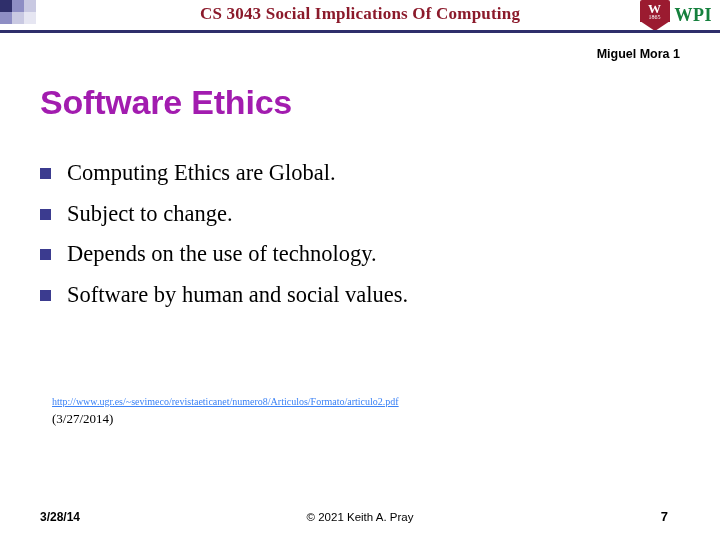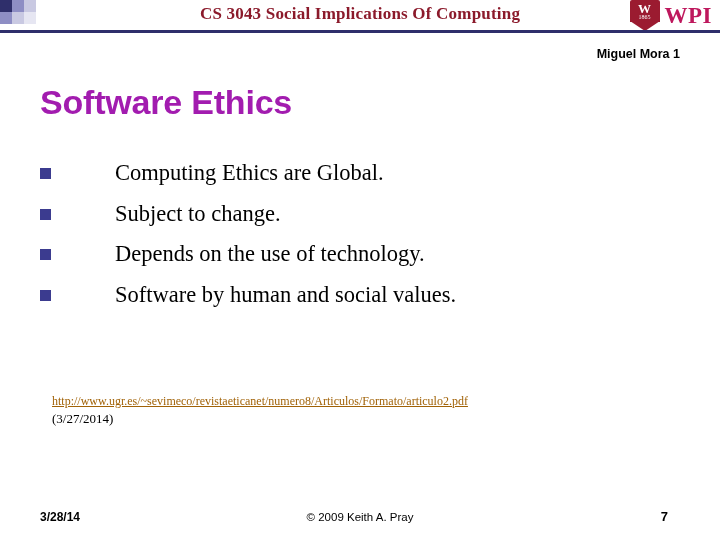--- a/index.html
+++ b/index.html
@@ -122,22 +122,22 @@
     width: 30px;
     text-align: center;
     color: #ffffff;
     font-family: "Liberation Serif", serif;
     font-size: 6px;
     line-height: 7px;
   }
   .wpi-word {
     font-family: "Liberation Serif", serif;
     font-weight: bold;
-    font-size: 23px;
-    color: #be185d;
+    font-size: 18px;
+    color: #15803d;
     letter-spacing: 0.5px;
   }
 
   
   .author {
     position: absolute;
     right: 40px;
     top: 47px;
     font-size: 12.5px;
     font-weight: bold;
@@ -175,38 +175,37 @@
     background: #3b3b8f;
     margin-top: 8px;
     margin-right: 16px;
     flex: 0 0 auto;
   }
   .bullet-text {
     font-family: "Liberation Serif", serif;
     font-size: 22.5px;
     color: #000000;
     line-height: 1.18;
-    margin-left: 48px;
   }
 
   
   .footnote {
     position: absolute;
     left: 52px;
     top: 392px;
     width: 620px;
     font-family: "Liberation Serif", serif;
     font-size: 13px;
     color: #000000;
     line-height: 1.38;
   }
   .footnote-link {
-    color: #a16207;
+    color: #3b82f6;
     text-decoration: underline;
-    font-size: 12px;
+    font-size: 10px;
     word-break: break-all;
     text-align: right;
   }
 
   
   .footer-date {
     position: absolute;
     left: 40px;
     top: 510px;
     font-size: 12px;
@@ -287,16 +286,16 @@
       <span class="bullet-text">Software by human and social values.</span>
     </div>
   </div>
 
   <div class="footnote">
     <a class="footnote-link" href="#">http://www.ugr.es/~sevimeco/revistaeticanet/numero8/Articulos/Formato/articulo2.pdf</a>
     <div>(3/27/2014)</div>
   </div>
 
   <div class="footer-date">3/28/14</div>
-  <div class="footer-center">© 2009 Keith A. Pray</div>
+  <div class="footer-center">© 2021 Keith A. Pray</div>
   <div class="footer-page">7</div>
 
 </div>
 
 </body></html>

